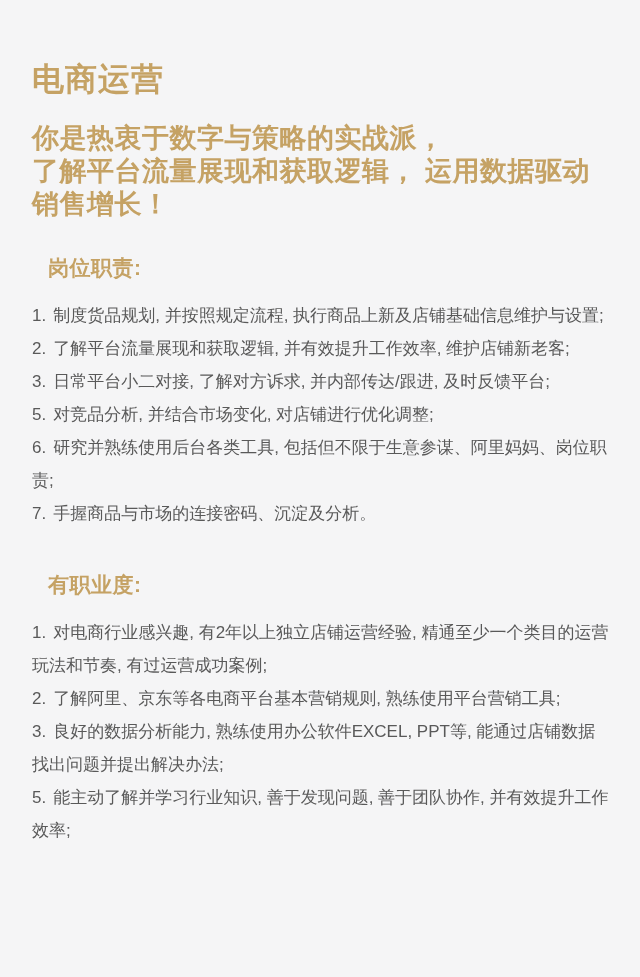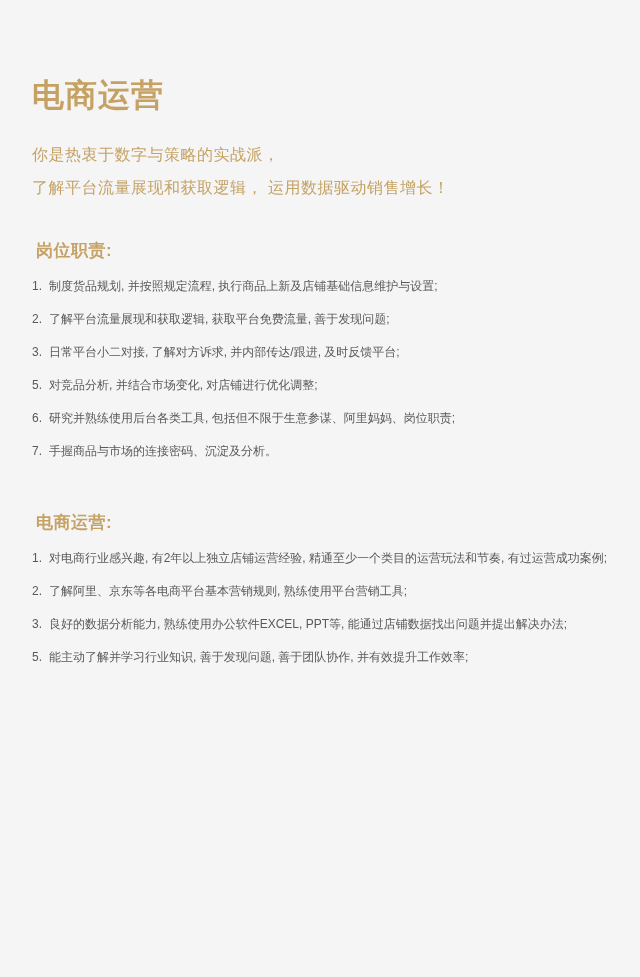--- a/index.html
+++ b/index.html
@@ -16,52 +16,52 @@
     width: 640px;
     height: 977px;
     overflow: hidden;
     background: var(--bg);
     font-family: "Liberation Sans", "DejaVu Sans", sans-serif;
     -webkit-font-smoothing: antialiased;
   }
   .doc {
     width: 640px;
     height: 977px;
-    padding: 76px 28px 0 32px;
+    padding: 60px 28px 0 32px;
   }
   .page-title {
     margin: 0;
     font-size: 32px;
     line-height: 38px;
     font-weight: 700;
     letter-spacing: 1px;
     color: var(--accent);
   }
   .subtitle {
     margin: 24px 0 0 0;
-    font-size: 16px;
+    font-size: 27px;
     line-height: 33px;
-    font-weight: 400;
+    font-weight: 700;
     letter-spacing: 0.5px;
     color: var(--accent);
   }
   .section { margin: 0; }
   .section-responsibilities { margin-top: 32px; }
   .section-requirements { margin-top: 40px; }
   .section-heading {
-    margin: 4px;
-    font-size: 17px;
+    margin: 16px;
+    font-size: 21px;
     line-height: 30px;
     font-weight: 700;
     letter-spacing: 0.5px;
     color: var(--accent);
   }
   .item {
     margin: 0;
-    font-size: 12px;
+    font-size: 17px;
     line-height: 33px;
     font-weight: 400;
     color: var(--body-text);
     word-break: break-all;
   }
   .item .num {
     display: inline-block;
     margin-right: 7px;
   }
 </style>
@@ -70,28 +70,28 @@
 
 <div class="doc">
 
   <h1 class="page-title">电商运营</h1>
 
   <p class="subtitle"><span>你是热衷于数字与策略的实战派，</span><br><span>了解平台流量展现和获取逻辑， 运用数据驱动销售增长！</span></p>
 
   <section class="section section-responsibilities">
     <h2 class="section-heading">岗位职责:</h2>
     <p class="item"><span class="num">1.</span><span>制度货品规划, 并按照规定流程, 执行商品上新及店铺基础信息维护与设置;</span></p>
-    <p class="item"><span class="num">2.</span><span>了解平台流量展现和获取逻辑, 获取平台免费流量, 善于发现问题;</span></p>
+    <p class="item"><span class="num">2.</span><span>了解平台流量展现和获取逻辑, 并有效提升工作效率, 维护店铺新老客;</span></p>
     <p class="item"><span class="num">3.</span><span>日常平台小二对接, 了解对方诉求, 并内部传达/跟进, 及时反馈平台;</span></p>
     <p class="item"><span class="num">5.</span><span>对竞品分析, 并结合市场变化, 对店铺进行优化调整;</span></p>
     <p class="item"><span class="num">6.</span><span>研究并熟练使用后台各类工具, 包括但不限于生意参谋、阿里妈妈、岗位职责;</span></p>
     <p class="item"><span class="num">7.</span><span>手握商品与市场的连接密码、沉淀及分析。</span></p>
   </section>
 
   <section class="section section-requirements">
-    <h2 class="section-heading">电商运营:</h2>
+    <h2 class="section-heading">有职业度:</h2>
     <p class="item"><span class="num">1.</span><span>对电商行业感兴趣, 有2年以上独立店铺运营经验, 精通至少一个类目的运营玩法和节奏, 有过运营成功案例;</span></p>
     <p class="item"><span class="num">2.</span><span>了解阿里、京东等各电商平台基本营销规则, 熟练使用平台营销工具;</span></p>
     <p class="item"><span class="num">3.</span><span>良好的数据分析能力, 熟练使用办公软件EXCEL, PPT等, 能通过店铺数据找出问题并提出解决办法;</span></p>
     <p class="item"><span class="num">5.</span><span>能主动了解并学习行业知识, 善于发现问题, 善于团队协作, 并有效提升工作效率;</span></p>
   </section>
 
 </div>
 
 </body></html>

